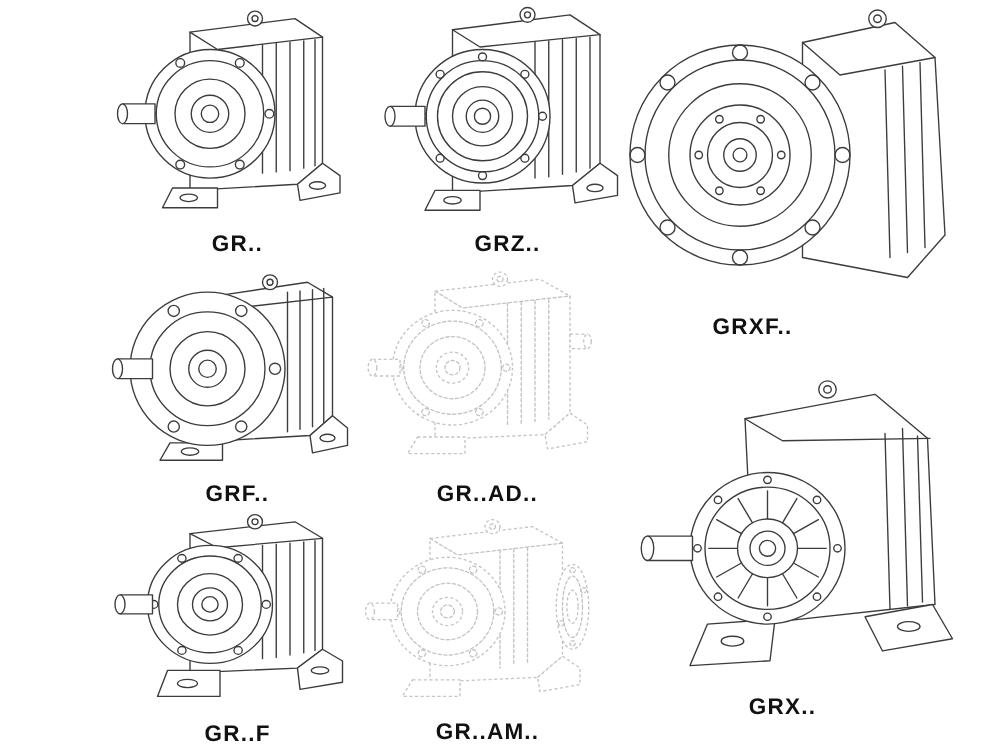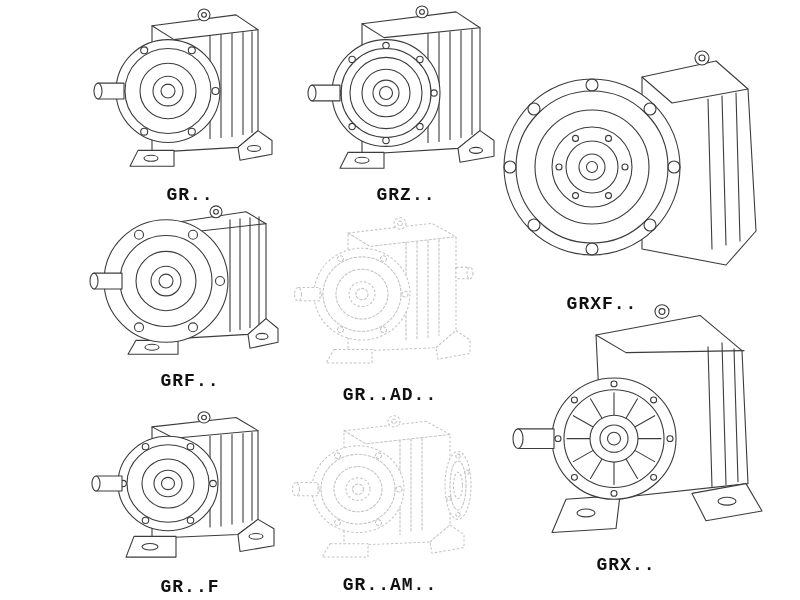--- a/index.html
+++ b/index.html
@@ -1,17 +1,17 @@
 <!DOCTYPE html>
 <html style="--line: #3c3c3c; --ghost: #c4c4c4; --label: #111111; --background: #ffffff;"><head>
 <meta charset="utf-8">
 <style>
   html,body{margin:0;padding:0;background:#fff;}
   .canvas{position:relative;width:800px;height:600px;background:var(--background,#fff);overflow:hidden;
-          font-family:Liberation Mono, monospace;border-radius:11px;}
+          font-family:Liberation Sans, sans-serif;border-radius:11px;}
   .figure{position:absolute;display:flex;flex-direction:column;align-items:center;}
   .figure svg{display:block;}
   .caption{font-weight:bold;font-size:18px;line-height:21px;color:var(--label,#111);
            letter-spacing:1px;margin-top:1px;white-space:nowrap;}
   .s{fill:none;stroke:var(--line,#3c3c3c);stroke-width:1.1;stroke-linejoin:round;stroke-linecap:round;}
   .sf{fill:#fff;stroke:var(--line,#3c3c3c);stroke-width:1.1;stroke-linejoin:round;}
   svg.ghost .s,svg.ghost .sf{stroke:var(--ghost,#c4c4c4);stroke-dasharray:2.5 2;}
   .shift-a{transform:translateX(-40px);}
   .shift-b{transform:translateX(-18px);}
 </style>
@@ -88,21 +88,21 @@
         <circle class="s" cx="82" cy="92" r="6.5"></circle>
       </g>
       <g>
         <rect class="sf" x="8" y="84" width="28" height="16"></rect>
         <ellipse class="sf" cx="8" cy="92" rx="4" ry="8"></ellipse>
       </g>
     </svg>
     <div class="caption">GRZ..</div>
   </div>
 
-  <div class="figure" style="left:492px;top:0px;width:300px;margin-top:43px;">
+  <div class="figure" style="left:492px;top:0px;width:300px;">
     <svg width="300" height="250" viewBox="0 0 300 250" preserveAspectRatio="none">
       <g>
         <polygon class="sf" points="150,34 224,18 256,46 264,188 234,222 150,206"></polygon>
         <polyline class="s" points="150,34 180,60 256,46"></polyline>
         <path class="s" d="M216,56 L220,206 M230,53 L234,202 M244,50 L248,198"></path>
         <circle class="sf" cx="210" cy="15" r="7"></circle>
         <circle class="s" cx="210" cy="15" r="3"></circle>
       </g>
       <g>
         <circle class="sf" cx="100" cy="124" r="88"></circle>
@@ -126,21 +126,21 @@
           <circle class="s" cx="67" cy="124" r="3"></circle>
         <circle class="s" cx="83.5" cy="95.4" r="3"></circle>
           <circle class="s" cx="116.5" cy="95.4" r="3"></circle>
         <circle class="s" cx="100" cy="124" r="13"></circle>
         <circle class="sf" cx="100" cy="124" r="5.5"></circle>
       </g>
     </svg>
     <div class="caption shift-a">GRXF..</div>
   </div>
 
-  <div class="figure" style="left:88px;top:194px;width:204px;">
+  <div class="figure" style="left:88px;top:208px;width:204px;">
     <svg width="204" height="176" viewBox="0 0 204 178" preserveAspectRatio="none">
       <g>
         <polygon class="sf" points="92,28 158,18 178,30 178,126 160,142 92,146"></polygon>
         <polyline class="s" points="92,28 108,38 178,30"></polyline>
         <path class="s" d="M142,26 L142,139 M152,25 L152,137 M162,24 L162,135 M171,23 L171,132"></path>
         <circle class="sf" cx="128" cy="18" r="6"></circle>
         <circle class="s" cx="128" cy="18" r="2.4"></circle>
       </g>
       <g>
         <polygon class="sf" points="48,148 90,148 90,162 40,162"></polygon>

